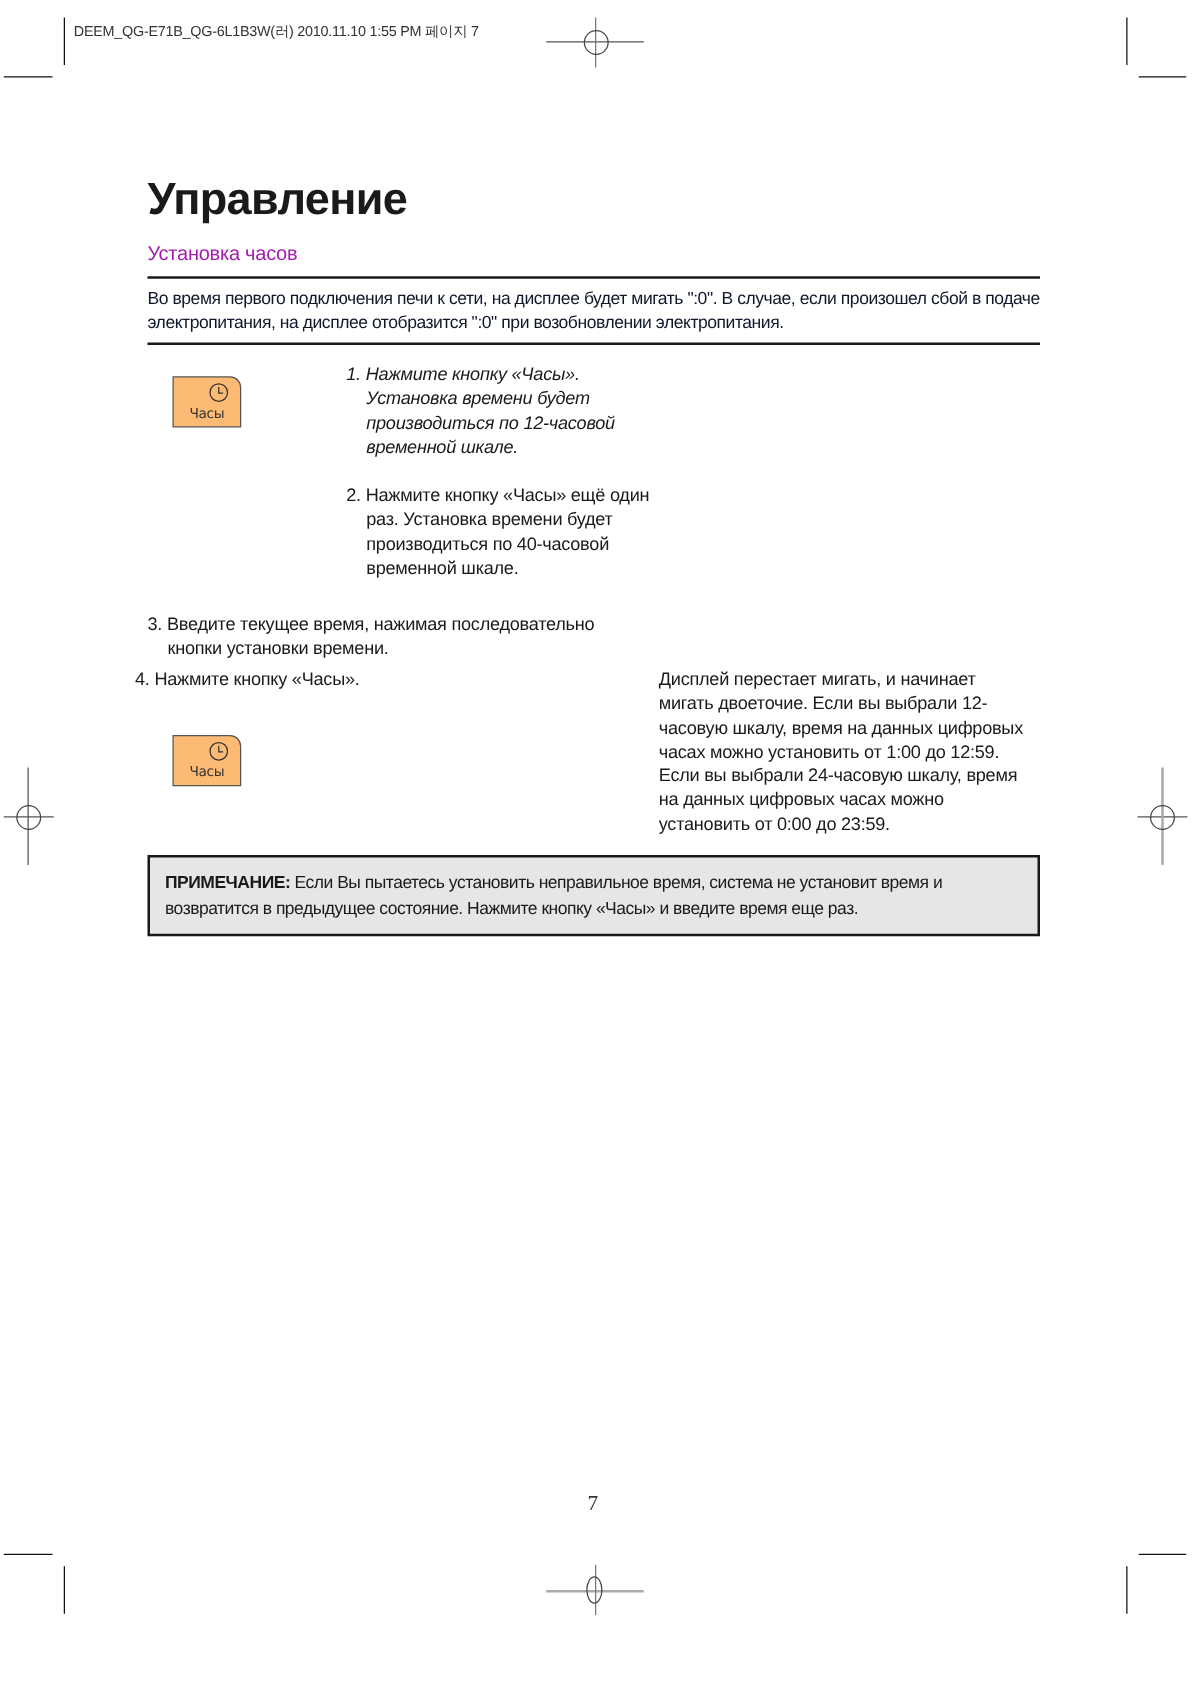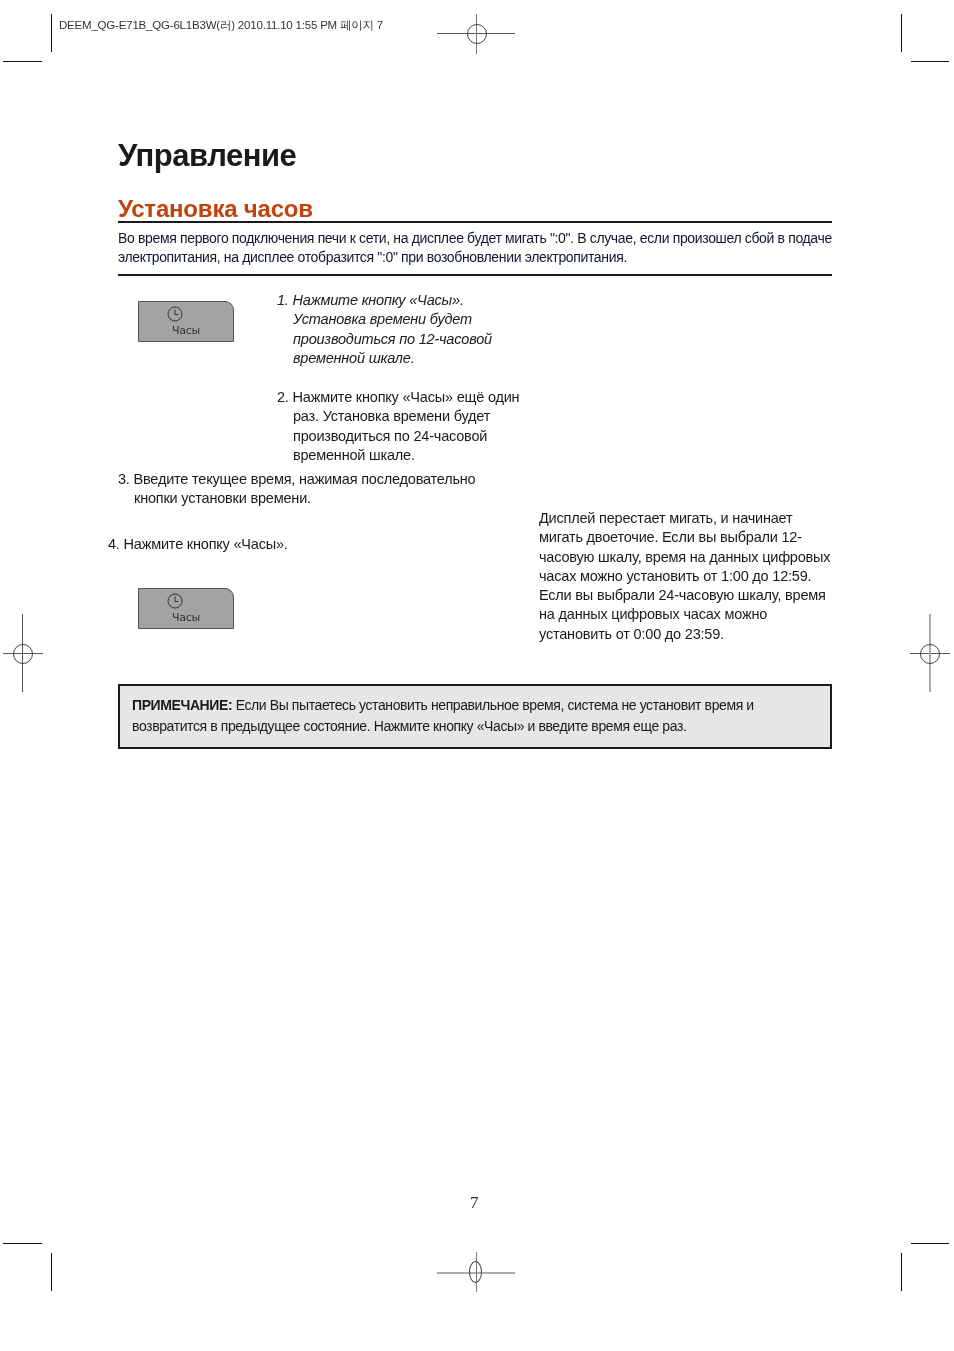--- a/index.html
+++ b/index.html
@@ -39,33 +39,33 @@
       position: absolute;
       border: 1px solid #444;
       border-radius: 50%;
     }
 
     
     .h1 {
       position: absolute;
       left: 118px;
       top: 138px;
-      font-size: 31px;
+      font-size: 36px;
       font-weight: bold;
       letter-spacing: -0.5px;
       color: #1a1a1a;
     }
     .h2 {
       position: absolute;
       left: 118px;
       top: 195px;
-      font-size: 24px;
-      font-weight: bold;
-      letter-spacing: -0.2px;
-      color: #c2410c;
+      font-size: 16px;
+      font-weight: normal;
+      letter-spacing: -0.2px;
+      color: #a21caf;
     }
     .rule {
       position: absolute;
       left: 118px;
       width: 714px;
       height: 2px;
       background: #1a1a1a;
     }
     .intro {
       position: absolute;
@@ -92,25 +92,25 @@
       line-height: 19.3px;
       letter-spacing: -0.2px;
       color: #1a1a1a;
       padding-left: 16px;
       text-indent: -16px;
     }
 
     
     .clock-btn {
       position: absolute;
-      width: 96px;
+      width: 55px;
       height: 41px;
       border: 1.5px solid #555;
       border-top-right-radius: 9px;
-      background: #a3a3a3;
+      background: #fdba74;
       box-sizing: border-box;
     }
     .clock-btn .clock-icon {
       position: absolute;
       left: 28px;
       top: 4px;
       width: 16px;
       height: 16px;
     }
     .clock-btn .btn-label {
@@ -208,38 +208,38 @@
   <div class="btn-label">Часы</div>
 </div>
 
 <div class="step" style="left:277px; top:291px; width:230px;font-style:italic;">
   <span>1.</span>
   <span>Нажмите кнопку «Часы». Установка времени будет производиться по 12-часовой временной шкале.</span>
 </div>
 
 <div class="step" style="left:277px; top:388px; width:230px;">
   <span>2.</span>
-  <span>Нажмите кнопку «Часы» ещё один раз. Установка времени будет производиться по 24-часовой временной шкале.</span>
-</div>
-
-<div class="step" style="left:118px; top:470px; width:360px;">
+  <span>Нажмите кнопку «Часы» ещё один раз. Установка времени будет производиться по 40-часовой временной шкале.</span>
+</div>
+
+<div class="step" style="left:118px; top:491px; width:360px;">
   <span>3.</span>
   <span>Введите текущее время, нажимая последовательно кнопки установки времени.</span>
 </div>
 
 <div class="step" style="left:108px; top:535px; width:360px;">
   <span>4.</span>
   <span>Нажмите кнопку «Часы».</span>
 </div>
 
 <div class="clock-btn" style="left:138px; top:588px;">
   <svg class="clock-icon" viewBox="0 0 16 16">
     <circle cx="8" cy="8" r="7" fill="none" stroke="#333" stroke-width="1"></circle>
     <path d="M8 3.5 V8.5 H11.5" fill="none" stroke="#333" stroke-width="1"></path>
   </svg>
   <div class="btn-label">Часы</div>
 </div>
 
-<div class="txt" style="left:527px; top:509px; width:300px;margin-left:12px;">Дисплей перестает мигать, и начинает мигать двоеточие. Если вы выбрали 12-часовую шкалу, время на данных цифровых часах можно установить от 1:00 до 12:59. Если вы выбрали 24-часовую шкалу, время на данных цифровых часах можно установить от 0:00 до 23:59.</div>
+<div class="txt" style="left:527px; top:535px; width:300px;">Дисплей перестает мигать, и начинает мигать двоеточие. Если вы выбрали 12-часовую шкалу, время на данных цифровых часах можно установить от 1:00 до 12:59. Если вы выбрали 24-часовую шкалу, время на данных цифровых часах можно установить от 0:00 до 23:59.</div>
 
 <div class="note"><b>ПРИМЕЧАНИЕ:</b><span> Если Вы пытаетесь установить неправильное время, система не установит время и возвратится в предыдущее состояние. Нажмите кнопку «Часы» и введите время еще раз.</span></div>
 
 <div class="page-num">7</div>
 
 </body></html>

